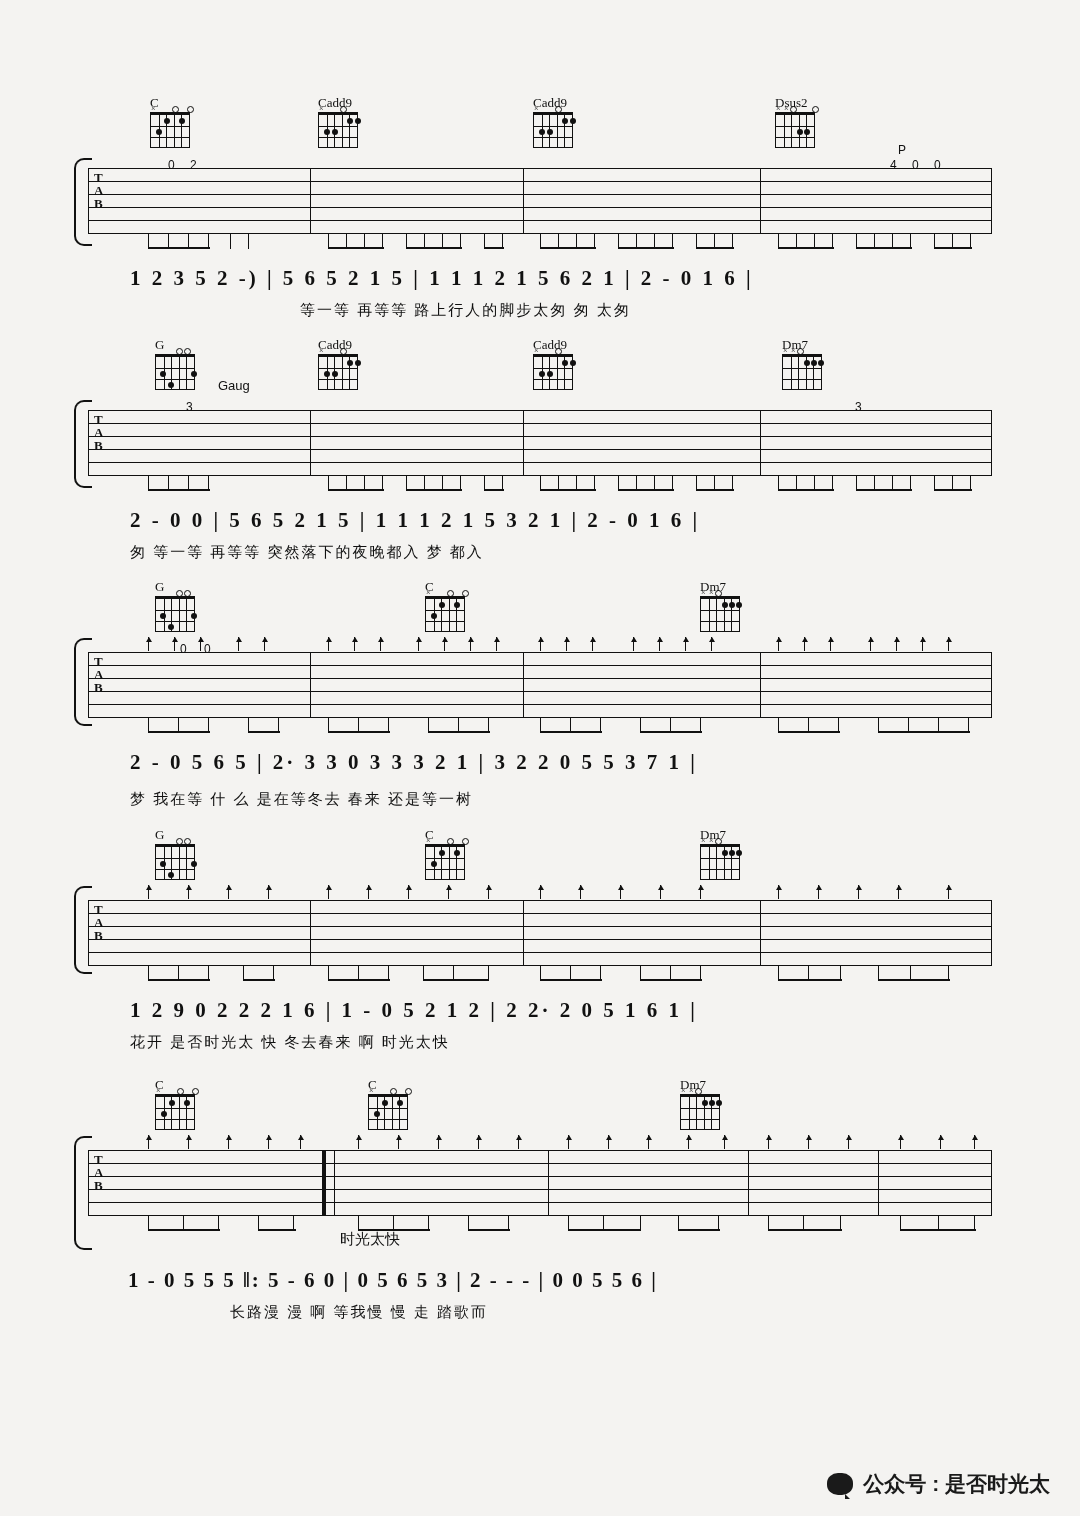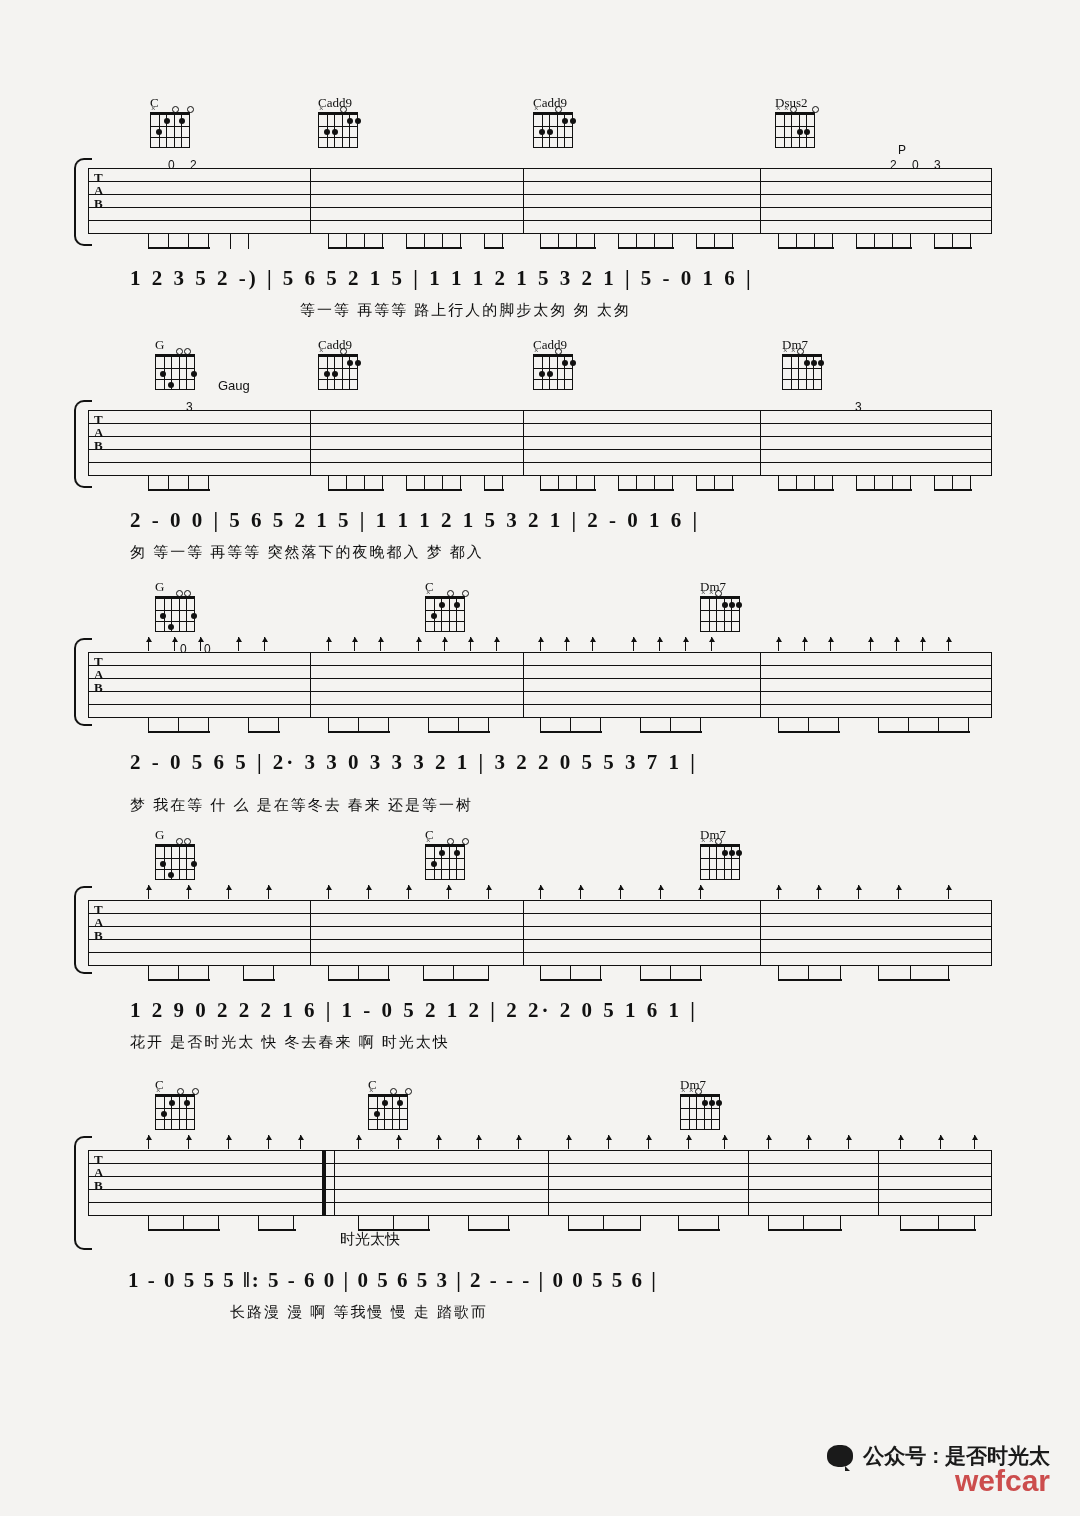--- a/index.html
+++ b/index.html
@@ -156,21 +156,21 @@
         <span class="mute" style="left:0px;">×</span>
         <span class="mute" style="left:8px;">×</span>
         <span class="open" style="left:14px;"></span>
         <span class="dot" style="left:21px;top:14px;"></span>
         <span class="dot" style="left:28px;top:14px;"></span>
         <span class="open" style="left:36px;"></span>
       </div>
     </div>
 
     <div class="smalltxt" style="left:898px;top:47px;">P</div>
-    <div class="smalltxt" style="left:890px;top:62px;letter-spacing:6px;">2 0 3</div>
+    <div class="smalltxt" style="left:890px;top:62px;letter-spacing:6px;">4 0 0</div>
     <div class="smalltxt" style="left:168px;top:62px;letter-spacing:6px;">0 2</div>
 
     <div class="staff-wrap" style="top:72px;">
       <div class="staff">
         <div class="tabletter">
           <span>T</span>
           <span>A</span>
           <span>B</span>
         </div>
         <div class="bar" style="left:0;"></div>
@@ -224,21 +224,21 @@
           <b class="beam" style="left:452px;width:56px;"></b>
           <b class="beam" style="left:530px;width:56px;"></b>
           <b class="beam" style="left:608px;width:38px;"></b>
           <b class="beam" style="left:690px;width:56px;"></b>
           <b class="beam" style="left:768px;width:56px;"></b>
           <b class="beam" style="left:846px;width:38px;"></b>
         </div>
       </div>
     </div>
 
-    <div class="nums" style="left:130px;top:170px;font-size:21px;letter-spacing:3px;">1 2 3 5   2   -)  | 5 6 5   2 1 5  | 1 1 1 2 1 5 3 2 1 | 5  -  0   1 6 |</div>
+    <div class="nums" style="left:130px;top:170px;font-size:21px;letter-spacing:3px;">1 2 3 5   2   -)  | 5 6 5   2 1 5  | 1 1 1 2 1 5 6 2 1 | 2  -  0   1 6 |</div>
     <div class="lyr" style="left:300px;top:205px;letter-spacing:2px;">等一等 再等等   路上行人的脚步太匆 匆        太匆</div>
   </div>
 
   <div class="system" style="top:338px;">
     <div class="brace" style="top:62px;height:84px;"></div>
 
     <div class="chord" style="left:155px;top:0;">
       <div class="name">G</div>
       <div class="grid">
         <span class="dot" style="left:4px;top:14px;"></span>
@@ -462,21 +462,21 @@
           <b class="beam" style="left:340px;width:62px;"></b>
           <b class="beam" style="left:452px;width:62px;"></b>
           <b class="beam" style="left:552px;width:62px;"></b>
           <b class="beam" style="left:690px;width:62px;"></b>
           <b class="beam" style="left:790px;width:92px;"></b>
         </div>
       </div>
     </div>
 
     <div class="nums" style="left:130px;top:170px;font-size:21px;letter-spacing:3px;">2  -  0 5 6 5 | 2· 3 3  0 3 3 3 2 1 | 3 2 2   0 5 5 3 7 1 |</div>
-    <div class="lyr" style="left:130px;top:216px;letter-spacing:2px;">梦     我在等 什 么   是在等冬去 春来     还是等一树</div>
+    <div class="lyr" style="left:130px;top:210px;letter-spacing:2px;">梦     我在等 什 么   是在等冬去 春来     还是等一树</div>
   </div>
 
   <div class="system" style="top:828px;">
     <div class="brace" style="top:58px;height:84px;"></div>
 
     <div class="chord" style="left:155px;top:0;">
       <div class="name">G</div>
       <div class="grid">
         <span class="dot" style="left:4px;top:14px;"></span>
         <span class="dot" style="left:12px;top:25px;"></span>
@@ -693,16 +693,15 @@
 
     <div class="nums" style="left:128px;top:190px;font-size:21px;letter-spacing:2px;">1  -  0 5 5 5 ‖: 5 - 6 0 | 0 5 6 5  3 | 2 - - - | 0 0 5 5  6 |</div>
     <div class="lyr" style="left:230px;top:225px;letter-spacing:2px;">长路漫 漫 啊   等我慢 慢 走       踏歌而</div>
   </div>
 
   <div class="footer">
     <div class="wechat">
       <span class="wicon"></span>
       <span>公众号 : 是否时光太</span>
     </div>
-    <div class="wm">wefcar</div>
   </div>
 
 </div>
 
 </body></html>

